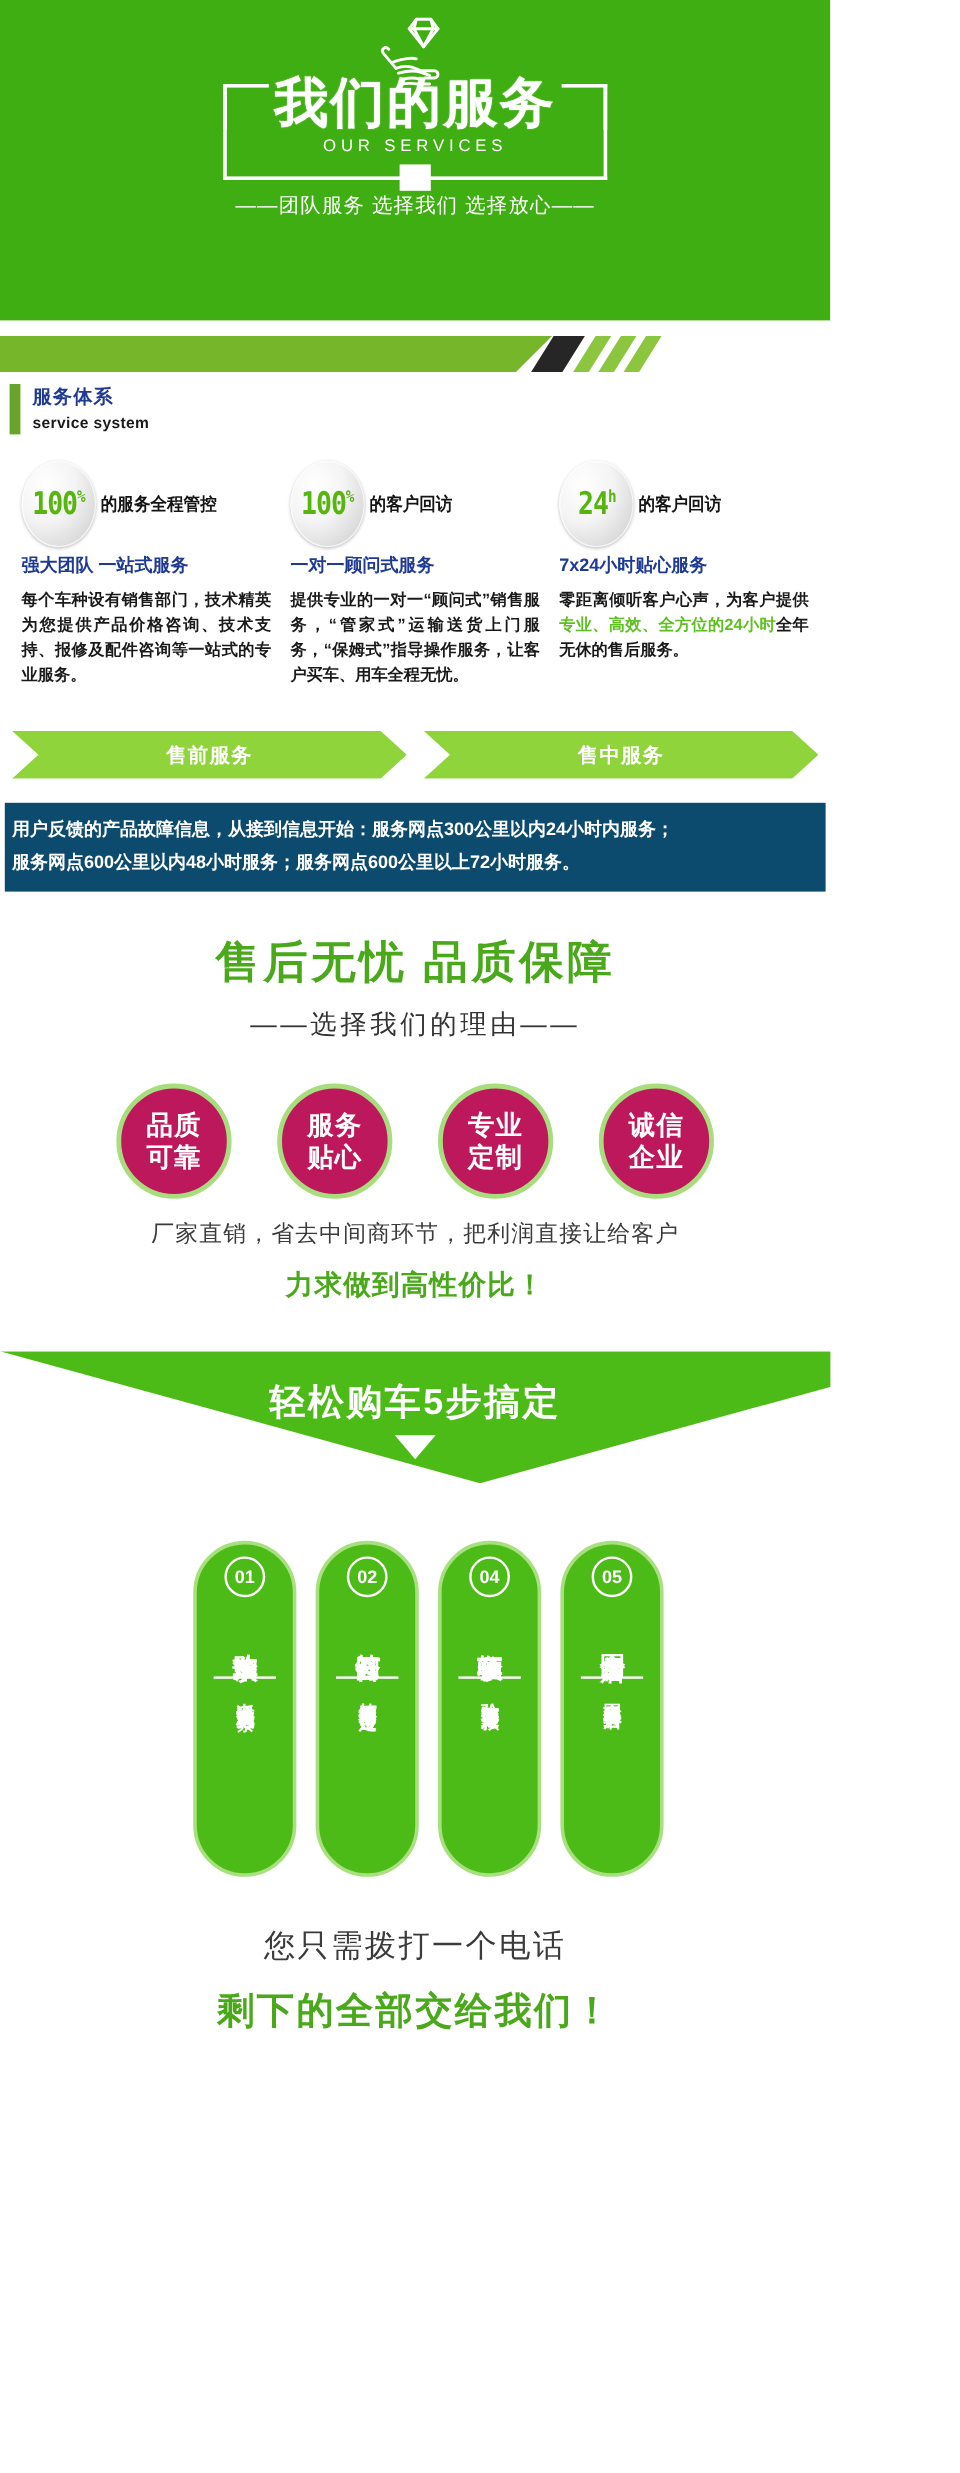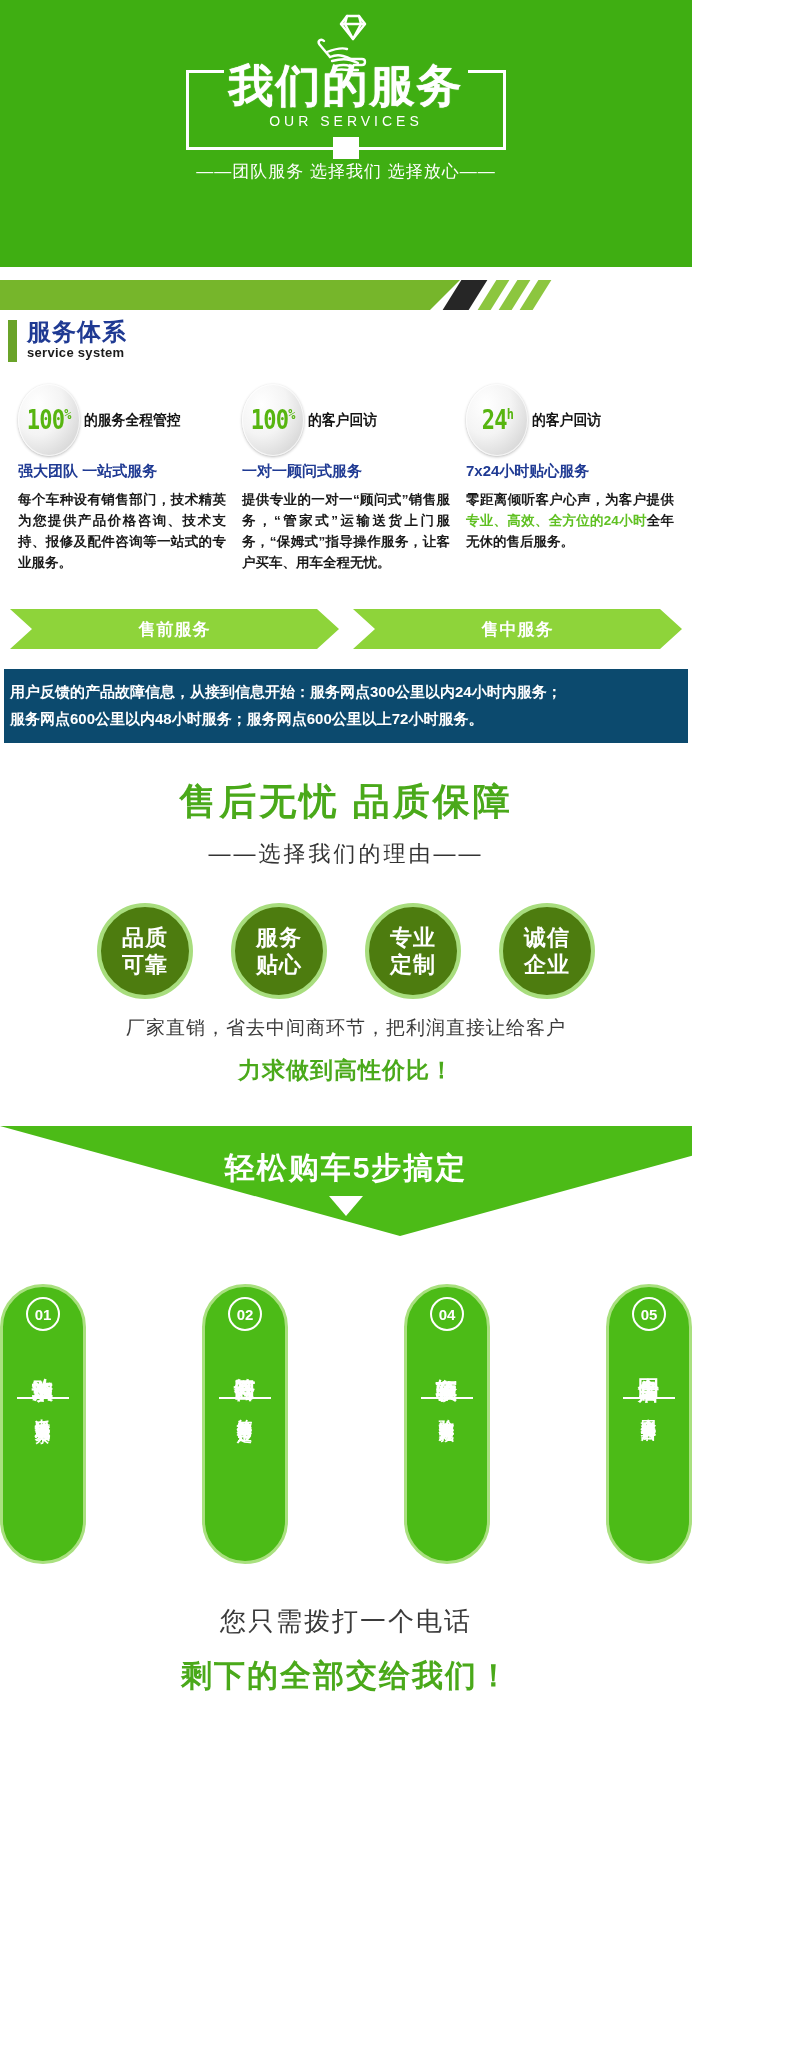--- a/index.html
+++ b/index.html
@@ -62,21 +62,21 @@
     background:#76b62b;
     clip-path:polygon(0 0, 100% 0, calc(100% - 30px) 100%, 0 100%);
   }
   .slash { position:absolute; top:0; height:30px; transform:skewX(-32deg); }
   .slash.dark { background:#262626; }
   .slash.lt { background:#8cc63f; }
 
   .syslabel { margin:10px 0 0 8px; display:flex; align-items:stretch; }
   .syslabel .bar { width:9px; background:#6aa329; margin-right:10px; }
   .syslabel .txt .cn {
-    font-size:24px; font-weight:bold; color:#1f3a93; line-height:24px; letter-spacing:1px;
+    font-size:16px; font-weight:bold; color:#1f3a93; line-height:24px; letter-spacing:1px;
   }
   .syslabel .txt .en {
     font-size:13px; font-weight:bold; color:#1a1a1a; line-height:18px; letter-spacing:.3px;
   }
 
   
   .features { display:flex; margin-top:22px; padding:0 10px; }
   .feat { width:253px; padding:0 8px; }
   .feat-head { display:flex; align-items:center; height:72px; }
   .badge {
@@ -127,21 +127,21 @@
     margin-top:34px; text-align:center;
     font-size:37px; font-weight:bold; color:#4aa91a; letter-spacing:3px;
   }
   .reasons-sub {
     margin-top:12px; text-align:center;
     font-size:22px; color:#333; letter-spacing:3px;
   }
   .circles { display:flex; justify-content:center; gap:38px; margin-top:34px; }
   .circle {
     width:96px; height:96px; border-radius:50%;
-    background:#4d7c0f; border:4px solid #a8dd7e;
+    background:#be185d; border:4px solid #a8dd7e;
     display:flex; flex-direction:column; align-items:center; justify-content:center;
     color:#fff; font-size:22px; font-weight:bold; line-height:27px; letter-spacing:1px;
   }
   .promo1 { margin-top:16px; text-align:center; font-size:19px; color:#3b3b3b; letter-spacing:1px; }
   .promo2 { margin-top:14px; text-align:center; font-size:23px; font-weight:bold; color:#4aa91a; letter-spacing:1px; }
 
   
   .vband { margin-top:40px; position:relative; height:140px; }
   .vband .tri {
     position:absolute; left:0; top:0; width:800px; height:110px;
@@ -152,21 +152,21 @@
     position:absolute; left:0; right:0; top:22px; text-align:center;
     color:#fff; font-size:30px; font-weight:bold; letter-spacing:2px;
   }
   .vband .chev {
     position:absolute; left:50%; transform:translateX(-50%); top:70px;
     width:0; height:0; border-left:17px solid transparent; border-right:17px solid transparent;
     border-top:20px solid #fff;
   }
 
   
-  .steps { display:flex; justify-content:space-between; gap:16px; margin-top:18px; }
+  .steps { display:flex; justify-content:center; gap:16px; margin-top:18px;margin-left:22px; }
   .step { width:86px; }
   .step-pill {
     background:#4cbb17; border:3px solid #a9e07f; border-radius:43px;
     padding:10px 0 14px 0;
     display:flex; flex-direction:column; align-items:center;
     min-height:280px;
   }
   .step-num {
     width:34px; height:34px; border-radius:50%; border:2px solid #fff;
     display:flex; align-items:center; justify-content:center;

